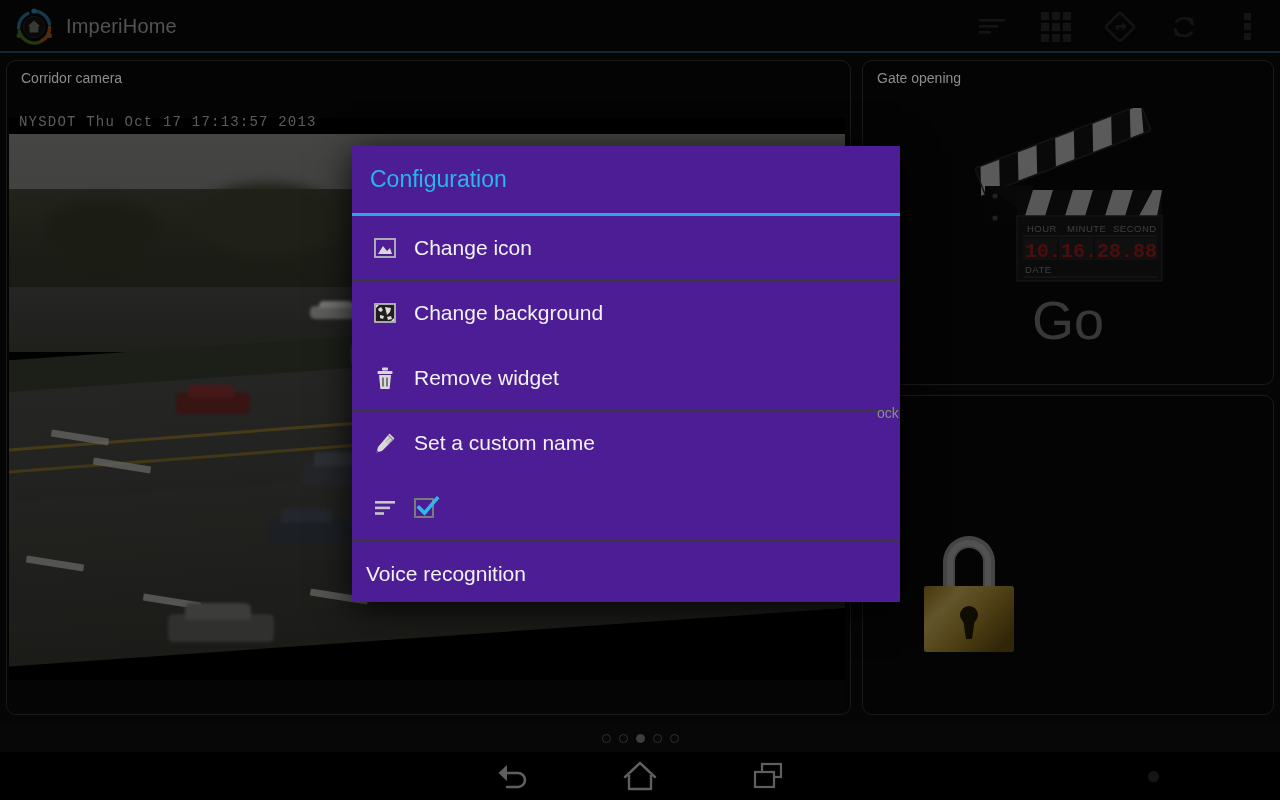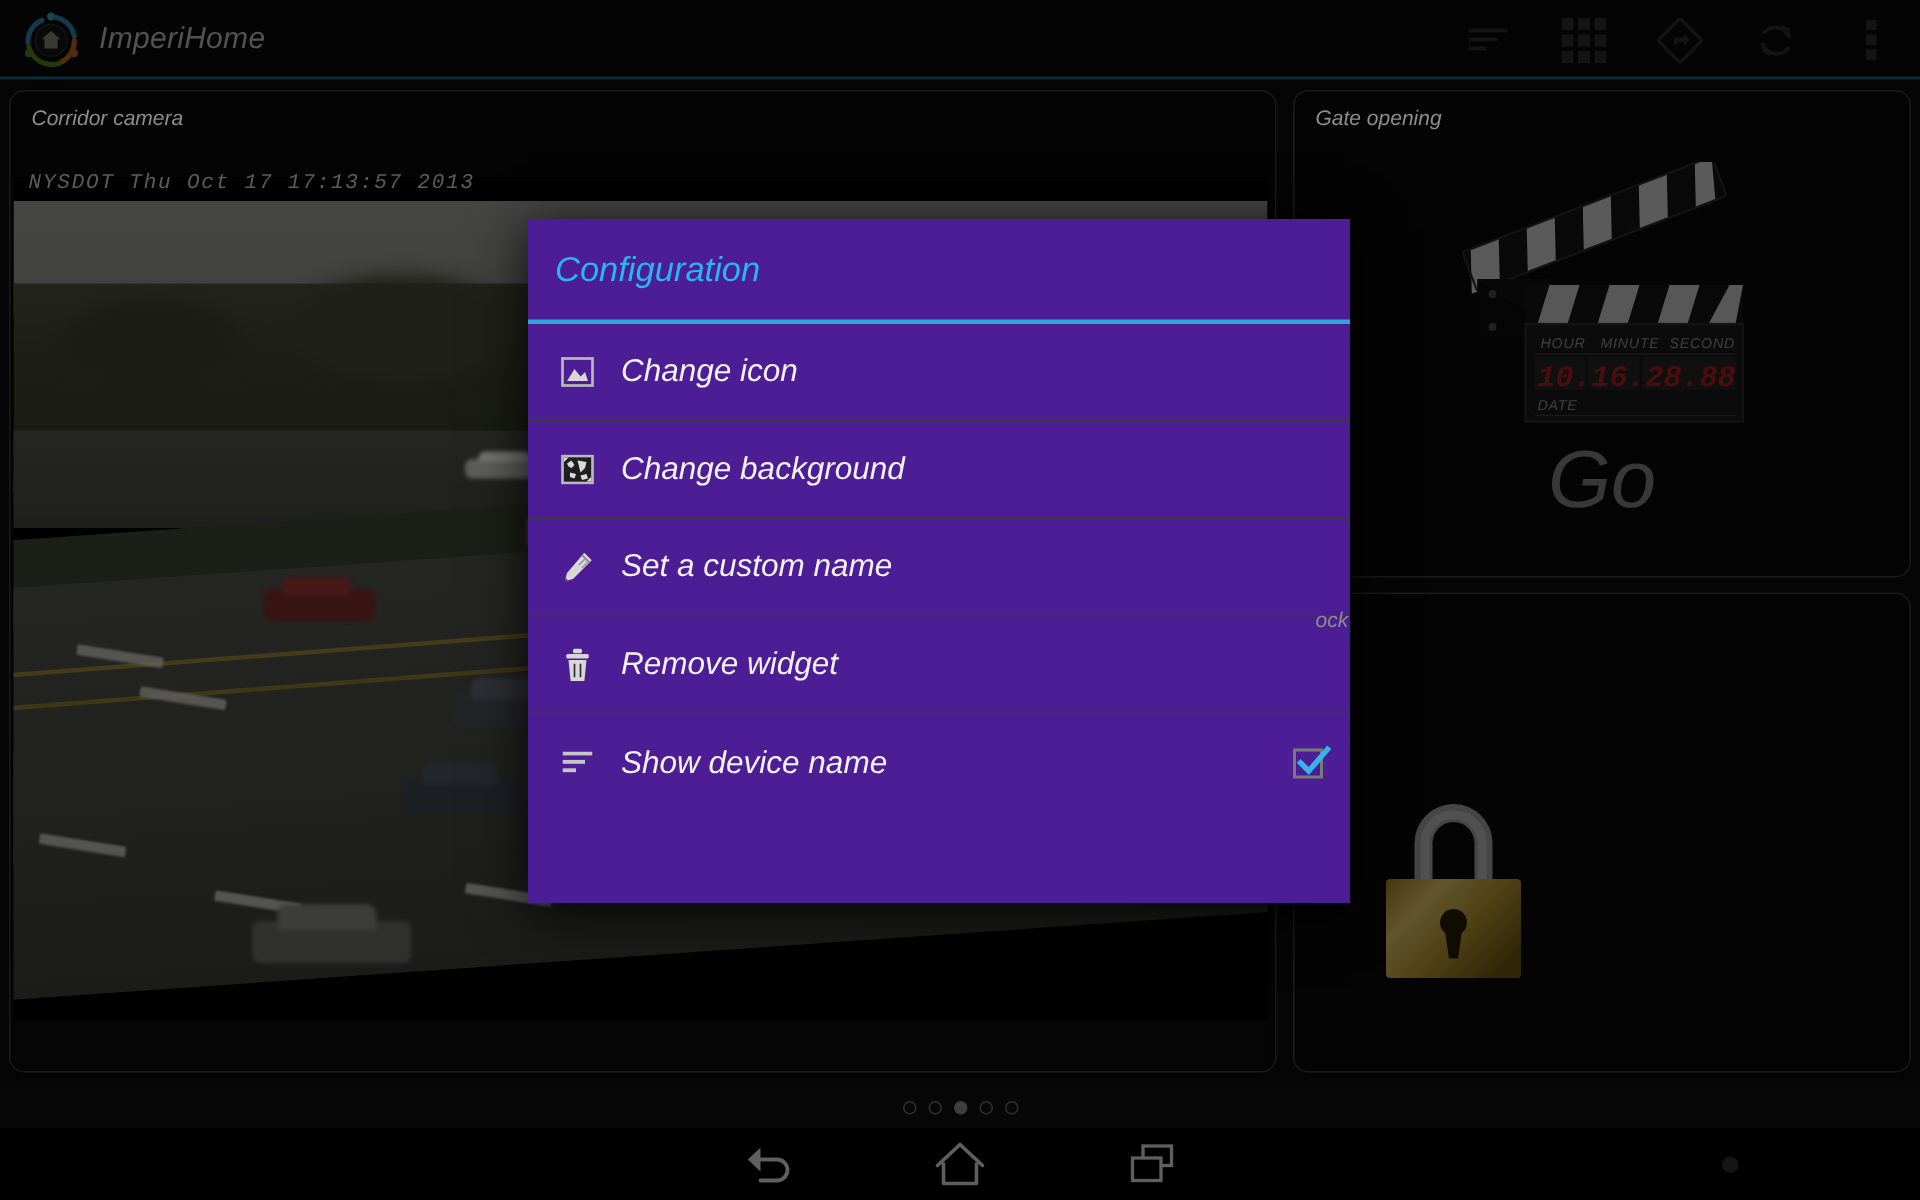--- a/index.html
+++ b/index.html
@@ -2,21 +2,21 @@
 <html><head>
 <meta charset="utf-8">
 <style>
   * { box-sizing: border-box; margin: 0; padding: 0; }
   html, body {
     width: 1280px; height: 800px;
     background: #000;
     font-family: "Liberation Sans", sans-serif;
     overflow: hidden;
   }
-  #screen { position: relative; width: 1280px; height: 800px; background: #0b0b0d; font-style: italic; }
+  #screen { position: relative; width: 1280px; height: 800px; background: #0b0b0d; }
 
   
   #actionbar {
     position: absolute; left: 0; top: 0; width: 1280px; height: 53px;
     background: #0a0a0a;
     display: flex; align-items: center;
   }
   #actionbar::after {
     content: ""; position: absolute; left: 0; bottom: 0; width: 100%; height: 2px;
     background: #1d6077;
@@ -410,53 +410,55 @@
           <rect x="1" y="1" width="20" height="18" fill="#1f1f1f" stroke="#b9b9b9" stroke-width="1.8"></rect>
           <path d="M4 6 L7 4 L9 7 L7 9 L5 8 Z M11 4 L17 5 L16 9 L13 12 L12 8 Z M6 12 L10 13 L9 16 L6 15 Z M13 14 L17 13 L18 16 L14 17 Z" fill="#dcdcdc"></path>
           <path d="M2 2 L5 2 L2 5 Z M20 18 L17 18 L20 15 Z" fill="#dcdcdc"></path>
         </svg>
       </span>
       <span class="mi-label">Change background</span>
     </div>
 
     <div class="menu-item">
       <span class="mi-icon">
+        <svg width="20" height="23" viewBox="0 0 20 23">
+          <rect x="7" y="0.5" width="6" height="3" rx="1" fill="#d8d8d8"></rect>
+          <rect x="2.5" y="4" width="15" height="3" rx="1" fill="#d8d8d8"></rect>
+          <path d="M4 8 L16 8 L14.6 22 L5.4 22 Z" fill="#d8d8d8"></path>
+          <path d="M8 10.5 L8 19.5 M12 10.5 L12 19.5" stroke="#2a2a2a" stroke-width="1.1"></path>
+        </svg>
+      </span>
+      <span class="mi-label">Remove widget</span>
+    </div>
+
+    <div class="menu-item">
+      <span class="mi-icon">
         <svg width="24" height="24" viewBox="0 0 24 24">
           <path d="M16.5 2.5 L21.5 7.5 L9 20 L3.5 21.5 L5 16 Z" fill="#d8d8d8"></path>
           <path d="M15 4 L20 9" stroke="#8d8d8d" stroke-width="1.2"></path>
           <path d="M17 6.6 L13 10.6 M19 8.6 L15 12.6" stroke="#9a9a9a" stroke-width="1"></path>
           <path d="M3.5 21.5 L5.6 20.8 L4.2 19.4 Z" fill="#4a4a4a"></path>
         </svg>
       </span>
       <span class="mi-label">Set a custom name</span>
-    </div>
-
-    <div class="menu-item">
-      <span class="mi-icon">
-        <svg width="20" height="23" viewBox="0 0 20 23">
-          <rect x="7" y="0.5" width="6" height="3" rx="1" fill="#d8d8d8"></rect>
-          <rect x="2.5" y="4" width="15" height="3" rx="1" fill="#d8d8d8"></rect>
-          <path d="M4 8 L16 8 L14.6 22 L5.4 22 Z" fill="#d8d8d8"></path>
-          <path d="M8 10.5 L8 19.5 M12 10.5 L12 19.5" stroke="#2a2a2a" stroke-width="1.1"></path>
-        </svg>
-      </span>
-      <span class="mi-label">Remove widget</span>
     </div>
 
     <div class="menu-item">
       <span class="mi-icon">
         <svg width="20" height="15" viewBox="0 0 20 15">
           <rect x="0" y="0" width="20" height="2.6" fill="#c6c6c6"></rect>
           <rect x="0" y="5.6" width="15" height="2.6" fill="#c6c6c6"></rect>
           <rect x="0" y="11.2" width="9" height="2.6" fill="#c6c6c6"></rect>
         </svg>
       </span>
-      <span class="mi-label">Show device name</span>
       <span class="mi-check">
         <svg width="26" height="26" viewBox="0 0 26 26">
           <path d="M5 14.5 L10.5 20 L23 5.5" fill="none" stroke="#33b5e5" stroke-width="3.6" stroke-linecap="square" stroke-linejoin="miter"></path>
         </svg>
       </span>
     </div>
 
+    <div class="menu-item mi-noicon">
+      <span class="mi-label">Voice recognition</span>
+    </div>
   </div>
 
 </div>
 
 </body></html>

